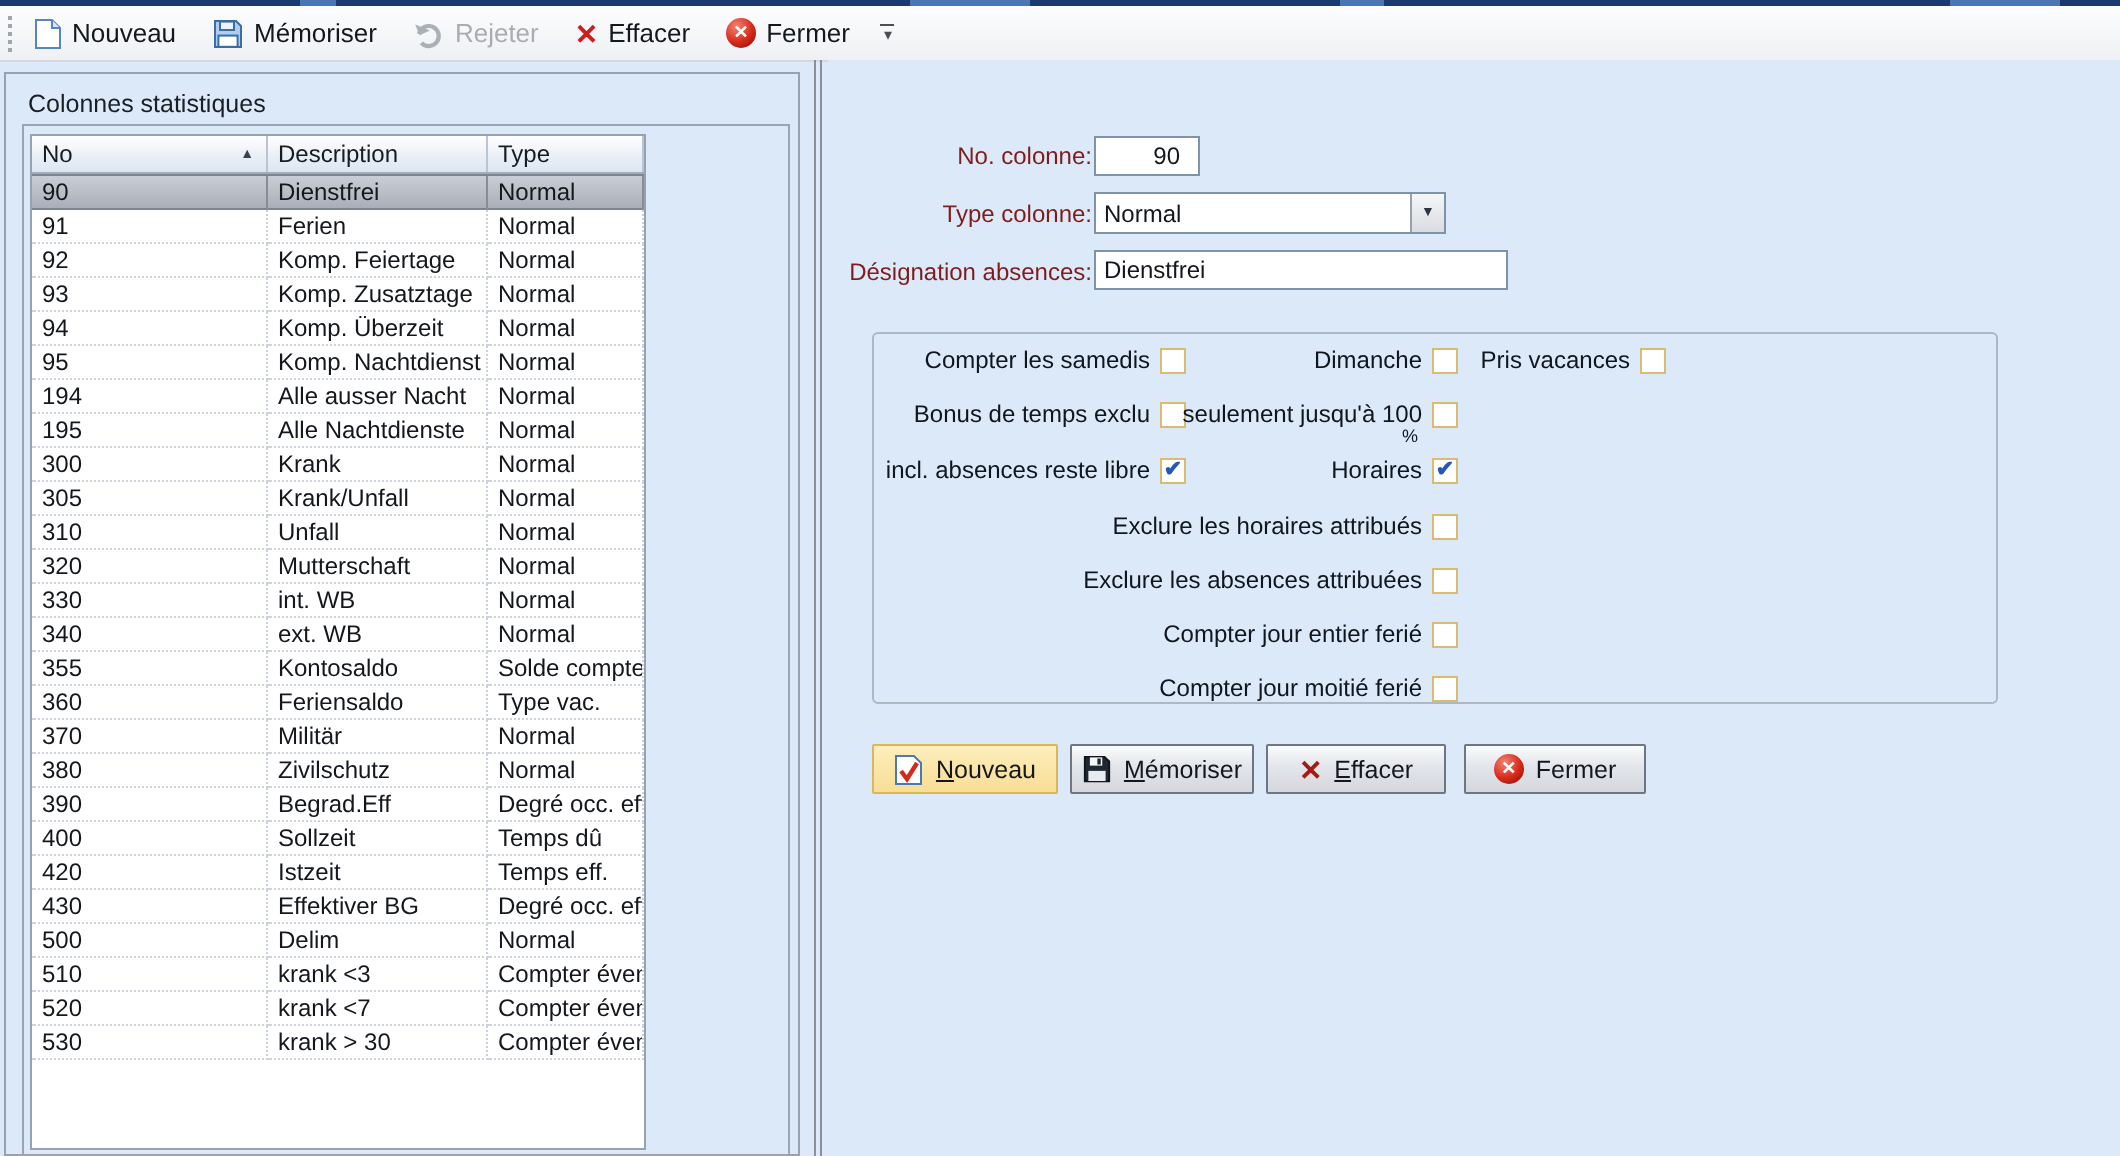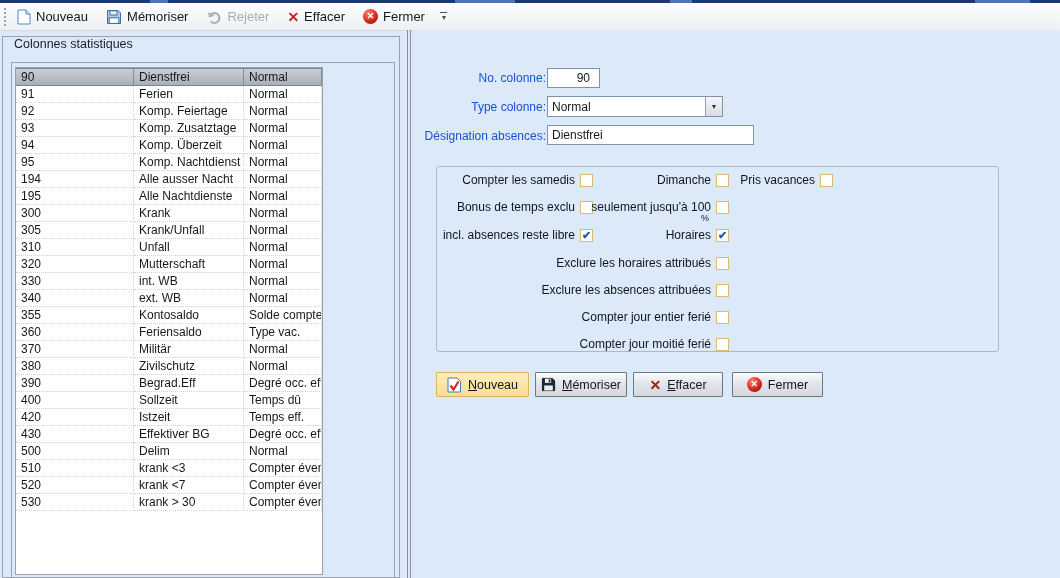--- a/index.html
+++ b/index.html
@@ -22,21 +22,21 @@
 
   .x-glyph { color:#cf1d1d; font-weight:bold; font-size:14px; line-height:14px; }
   .ball { width:15px; height:15px; border-radius:50%;
     background:radial-gradient(circle at 35% 28%, #f58273, #d6291a 55%, #7e0d05);
     display:flex; align-items:center; justify-content:center;
     color:#fff; font-size:9px; font-weight:bold; line-height:9px; }
 
   
   #left-outer { position:absolute; left:2px; top:36px; width:398px; height:542px;
     border:1px solid #97a2ae; background:#dce9f8; }
-  #left-title { position:absolute; left:11px; top:0; font-size:12.5px; color:#1a1f26; }
+  #left-title { position:absolute; left:11px; top:8px; font-size:12.5px; color:#1a1f26; }
   #left-inner { position:absolute; left:8px; top:25px; width:384px; height:516px; border:1px solid #9aa5b1; }
 
   #grid { position:absolute; left:3px; top:4px; width:308px; height:508px;
     background:#fff; border:1px solid #98a2ae; font-size:12px; }
   #grid-header { display:flex; height:19px;
     background:linear-gradient(#ffffff,#e9eef6 60%, #dde6f1); border-bottom:1px solid #9eadc0; }
   .h-cell { display:flex; align-items:center; padding-left:5px; border-right:1px solid #b9c5d5; color:#161c24; }
   .g-row { display:flex; height:17px; align-items:center; background:#fff; }
   .g-cell { height:17px; line-height:16px; padding-left:5px; overflow:hidden; white-space:nowrap;
     border-right:1px dotted #c9d1dc; border-bottom:1px dotted #cdd4de; }
@@ -55,21 +55,21 @@
 
   .tabstrip { position:absolute; left:0; top:3px; width:646px; height:23px; }
   .tab-lead-line { position:absolute; left:2px; top:22px; width:26px; border-top:1px solid #8b9cae; }
   .tab-diag { position:absolute; left:14px; top:1px; width:16px; height:21px;
     border-left:1px solid #8b9cae; transform:skewX(-35deg); transform-origin:bottom left; }
   .tab { position:absolute; top:0; height:23px; display:flex; align-items:center; justify-content:center;
     font-size:12px; border:1px solid #8b9cae; border-radius:4px 4px 0 0; cursor:default; }
   .tab.active { background:linear-gradient(#fefefe,#eef3fa); border-bottom:1px solid transparent; }
   .tab.inactive { top:1px; height:22px; background:linear-gradient(#f4f5f7,#e3e7ec); }
 
-  .fld-label { position:absolute; left:4px; width:128px; text-align:right; font-size:12px; white-space:nowrap; color:#1d4ed8; }
+  .fld-label { position:absolute; left:4px; width:128px; text-align:right; font-size:12px; white-space:nowrap; color:#7f1d1d; }
   .tbox { position:absolute; background:#fff; border:1px solid #7e93a8; font-size:12px;
     font-family:"Liberation Sans",sans-serif; display:flex; align-items:center; }
   .tbox.num { justify-content:flex-end; padding-right:9px; }
   .tbox.txt { padding-left:4px; }
   .combo { position:absolute; background:#fff; border:1px solid #7e93a8; font-size:12px; display:flex; align-items:center; }
   .combo .val { flex:1; padding-left:4px; }
   .combo .dd { width:17px; align-self:stretch; border-left:1px solid #98a0a8;
     background:linear-gradient(#f5f6f8,#d9dce1); display:flex; align-items:center; justify-content:center;
     font-size:7px; color:#2c3440; }
 
@@ -142,20 +142,32 @@
     <span>Fermer</span>
   </div>
 
   <div class="tb-overflow"><span class="bar"></span>▾</div>
 </div>
 
 <div id="left-outer">
   <div id="left-title">Colonnes statistiques</div>
   <div id="left-inner">
     <div id="grid">
+      <div id="grid-header">
+        <div class="h-cell c0">
+          <span>No</span>
+          <span class="sort-arrow">▲</span>
+        </div>
+        <div class="h-cell c1">
+          <span>Description</span>
+        </div>
+        <div class="h-cell c2">
+          <span>Type</span>
+        </div>
+      </div>
       <div id="grid-body">
           <div class="g-row selected">
             <div class="g-cell c0">90</div>
             <div class="g-cell c1">Dienstfrei</div>
             <div class="g-cell c2">Normal</div>
           </div>
           <div class="g-row">
             <div class="g-cell c0">91</div>
             <div class="g-cell c1">Ferien</div>
             <div class="g-cell c2">Normal</div>

